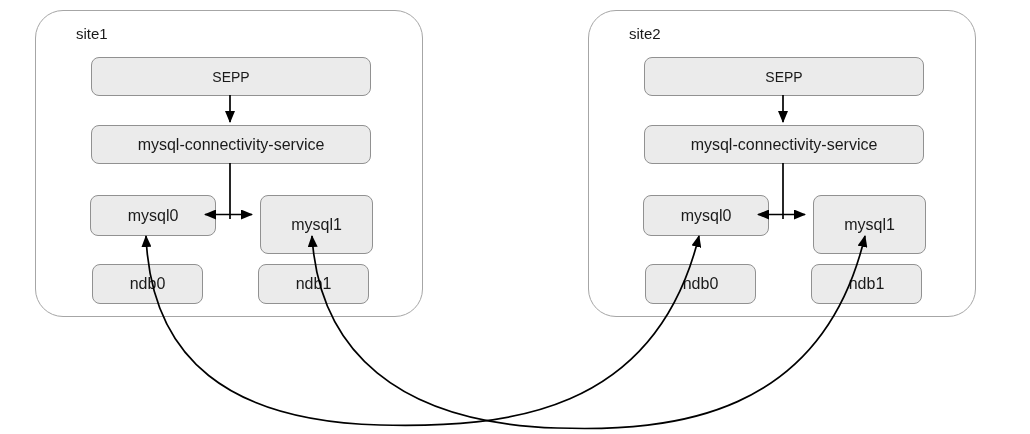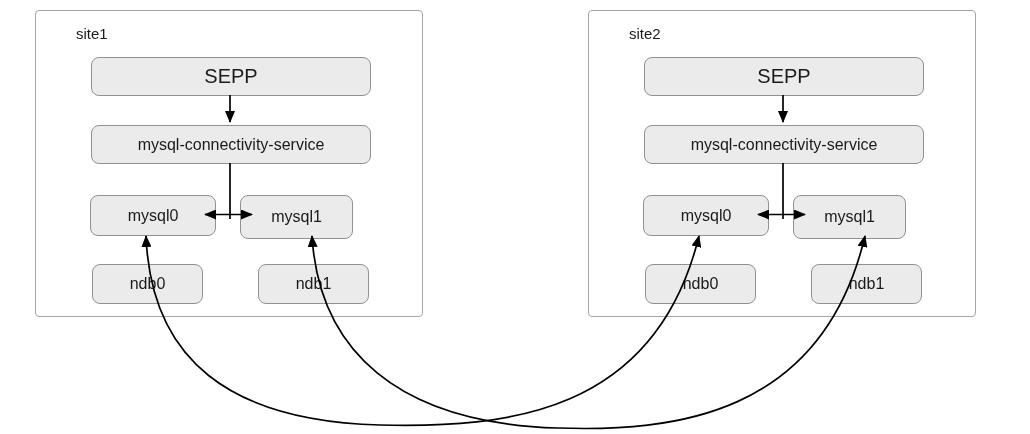--- a/index.html
+++ b/index.html
@@ -12,44 +12,44 @@
     overflow:hidden;
   }
   .edges{position:absolute;left:0;top:0;width:1030px;height:434px;pointer-events:none;}
   .edges line,.edges path.edge{stroke:var(--line,#000);fill:none;}
   .edges .thin{stroke-width:1.7px;}
   .edges marker path{fill:var(--line,#000);stroke:none;}
   .site{
     position:absolute;
     width:388px;height:307px;
     border:1px solid var(--container-border,#a6a6a6);
-    border-radius:4px;
+    border-radius:28px;
     background:transparent;
     box-sizing:border-box;
   }
   .site.s1{left:35px;top:10px;}
   .site.s2{left:588px;top:10px;}
   .site-label{
     position:absolute;left:40px;top:14px;
     font-size:15px;line-height:18px;
   }
   .box{
     position:absolute;
     background:var(--box-fill,#ebebeb);
     border:1px solid var(--box-border,#919191);
     border-radius:8px;
     display:flex;align-items:center;justify-content:center;
     font-size:16px;
     box-sizing:border-box;
     text-align:center;
   }
-  .sepp {left:55px;top:46px;width:280px;height:39px;font-size:20px;}
+  .sepp {left:55px;top:46px;width:280px;height:39px;font-size:14px;}
   .mcs  {left:55px;top:114px;width:280px;height:39px;}
   .mysql0{left:54px;top:184px;width:126px;height:41px;}
-  .mysql1{left:204px;top:184px;width:113px;height:44px;}
+  .mysql1{left:224px;top:184px;width:113px;height:59px;}
   .ndb0 {left:56px;top:253px;width:111px;height:40px;}
   .ndb1 {left:222px;top:253px;width:111px;height:40px;}
 </style>
 </head>
 <body>
 
 <div class="canvas">
 
   <section class="site s1">
     <span class="site-label">site1</span>

